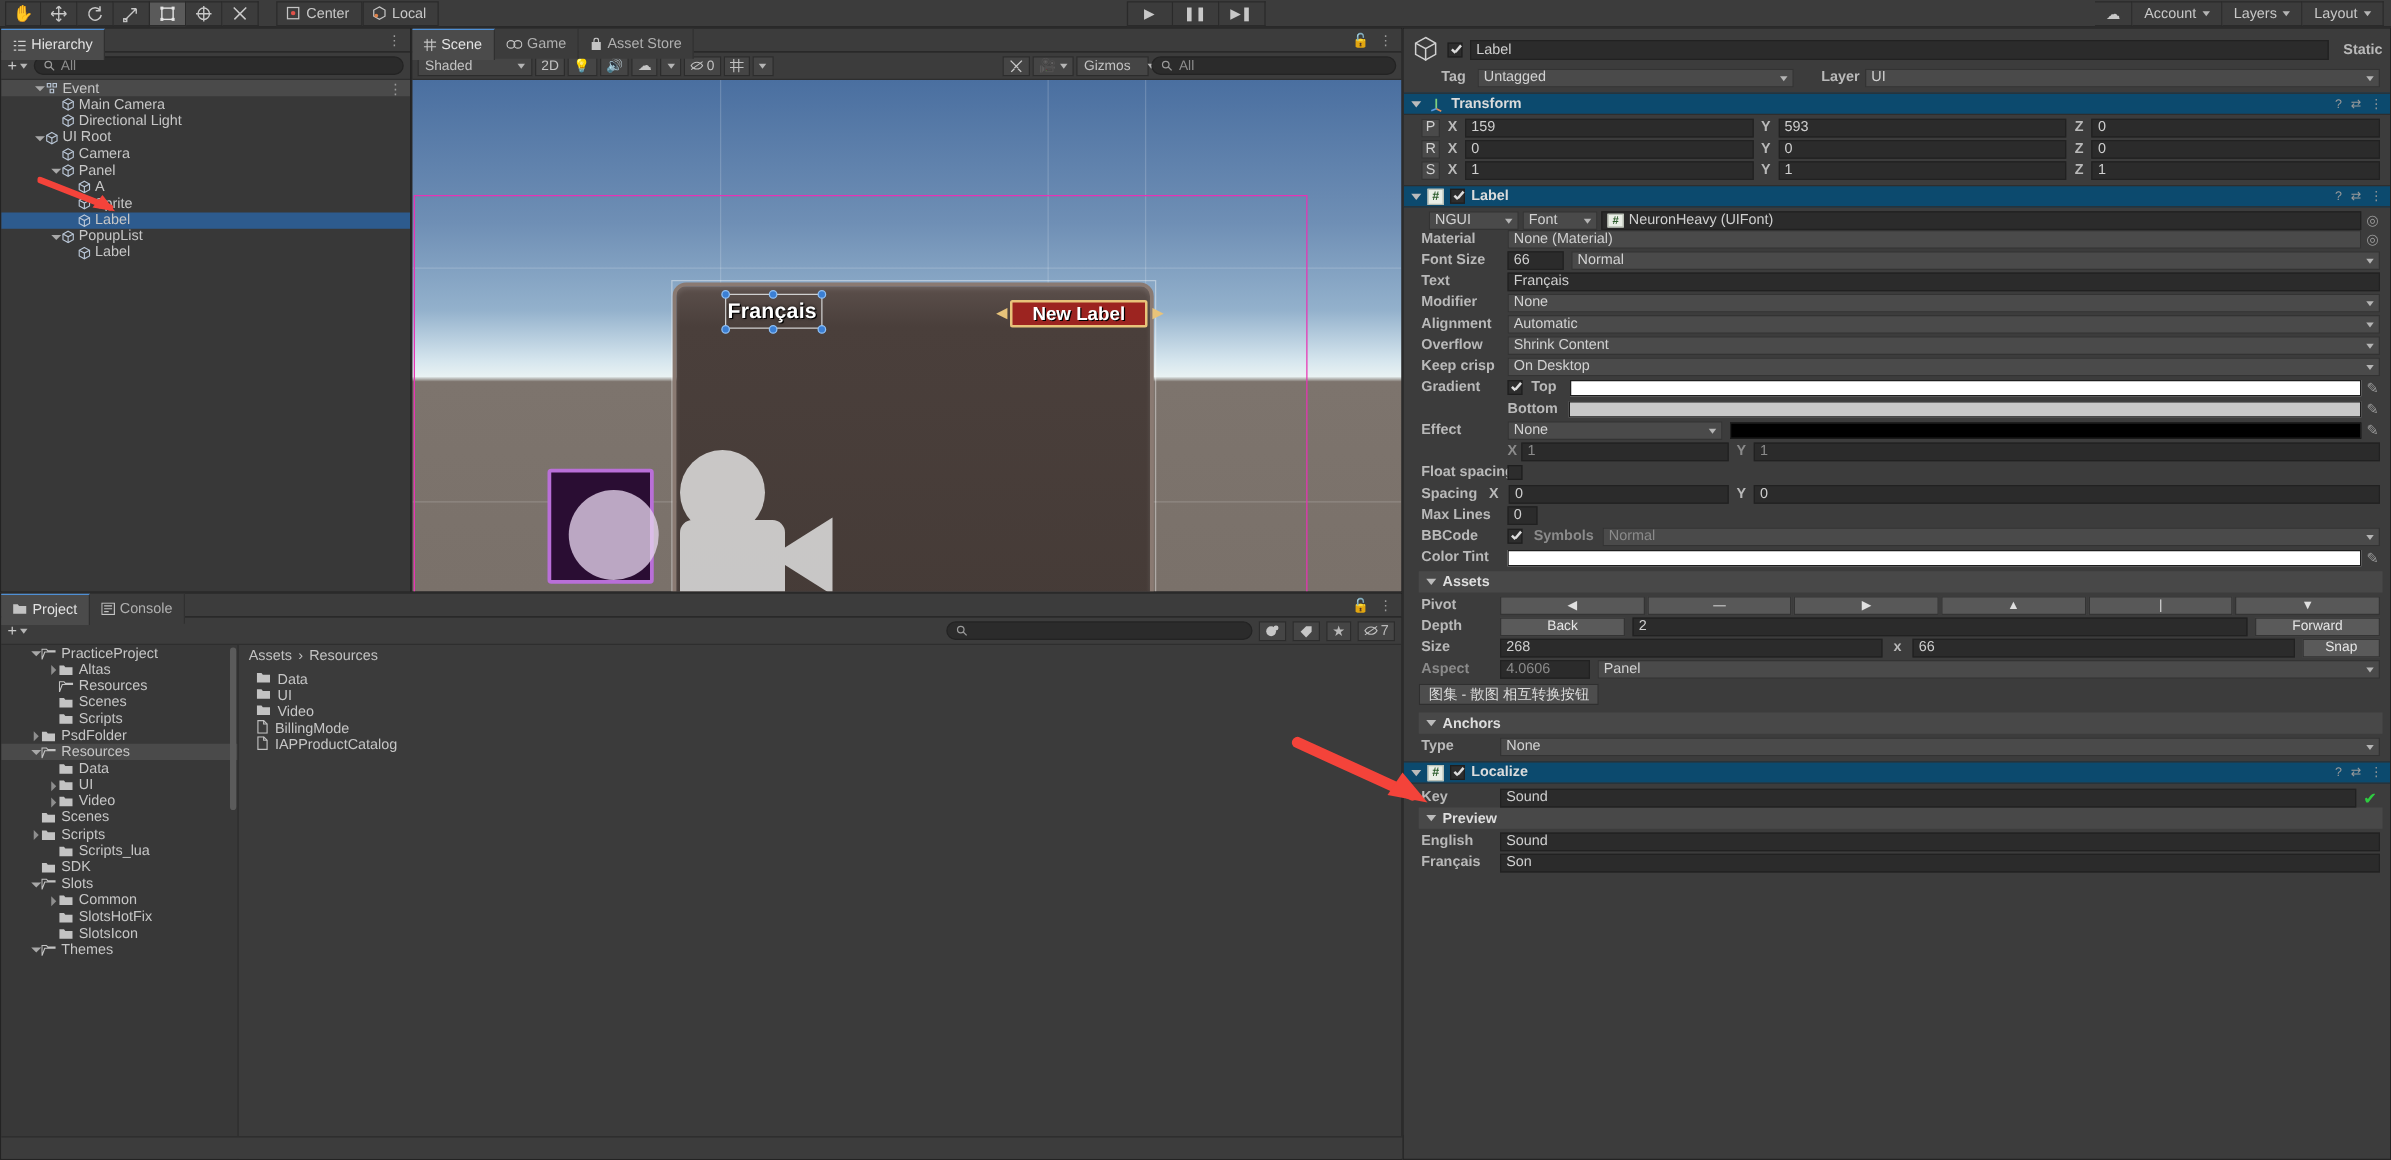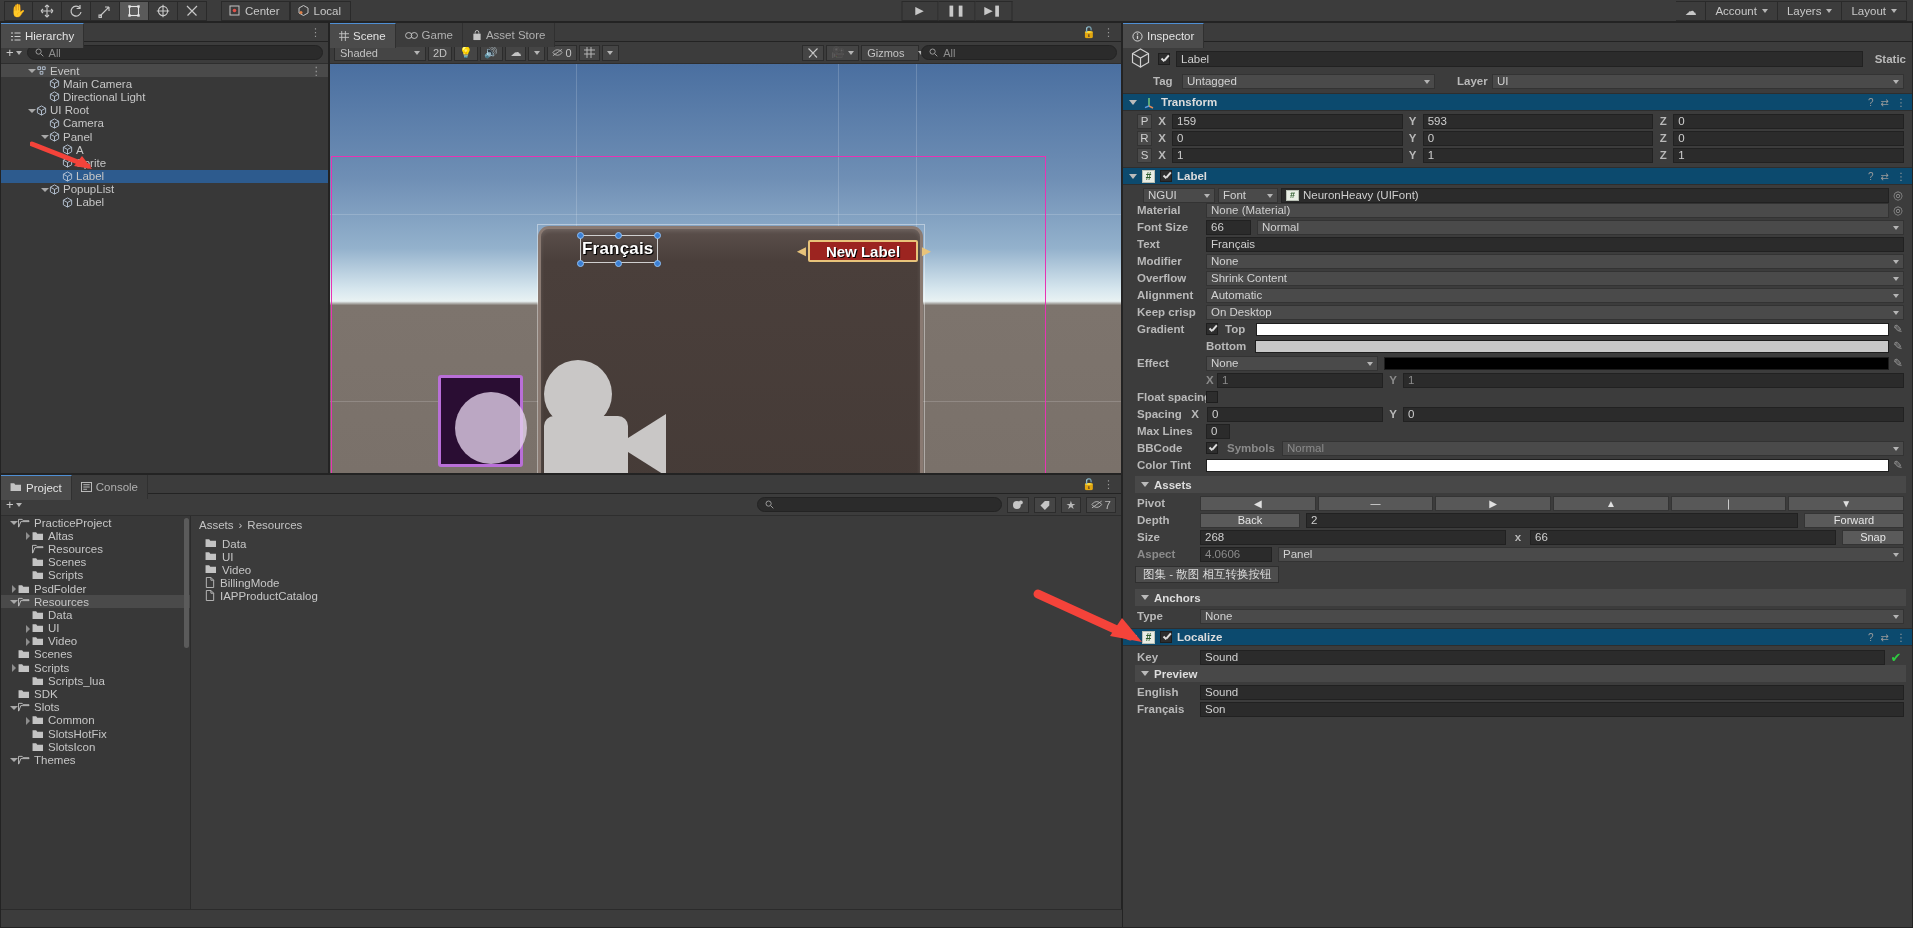--- a/index.html
+++ b/index.html
@@ -119,21 +119,21 @@
     position:absolute; background:#2a0d33; border:3px solid #b96fd8; border-radius:3px;
   }
   .sprite-circ{ position:absolute;border-radius:50%;background:rgba(228,212,236,.78);}
   .cam-icon{ position:absolute; opacity:.82;}
 
   
   #project{ left:0; top:474px; width:1122px; height:454px; }
   .proj-body{ display:flex; height:calc(100% - 41px); }
   .proj-left{ width:190px; background:#383838; border-right:1px solid #2b2b2b; position:relative; overflow:hidden;}
   .proj-right{ flex:1; background:#3b3b3b; position:relative;}
-  .prow{ height:13.2px;display:flex;align-items:center;font-size:11.5px;color:#c6c6c6;}
+  .prow{ height:13.2px;display:flex;align-items:center;font-size:11.5px;color:#c6c6c6;padding-left:15px;}
   .prow.sel{ background:#4a4a4a; }
   .fold{ width:12px;height:10px;flex:0 0 12px;margin-right:4px;}
   .breadcrumb{ height:17px; display:flex;align-items:center;gap:5px;padding:0 8px;color:#c3c3c3;font-size:11.5px;}
   .assetrow{ height:13.2px;display:flex;align-items:center;gap:5px;padding-left:14px;font-size:11.5px;color:#c6c6c6;}
   .proj-scroll{ position:absolute;right:1px;top:2px;width:5px;height:130px;background:#5b5b5b;border-radius:3px;}
 
   
   #inspector{ left:1122px; top:22px; width:791px; height:906px; background:#3c3c3c;}
   .insp-body{ height:calc(100% - 19px); overflow:hidden; background:#3c3c3c;}
   .insp-head{ display:flex;align-items:center;gap:6px;padding:5px 6px 3px 6px;background:#3c3c3c;}
@@ -757,30 +757,20 @@
                 </svg></span>
               <span>IAPProductCatalog</span>
             </div>
           </div>
       </div>
     </div>
     <div class="statusbar"></div>
   </div>
 
   <div class="panel" id="inspector">
-    <div class="panel-tabbar">
-      <div class="ptab sel">
-        <svg width="11" height="11" viewBox="0 0 11 11">
-            <circle cx="5.5" cy="5.5" r="4.6" stroke="#d6d6d6" stroke-width="1" fill="none"></circle>
-            <path d="M5.5 4.7v3.2" stroke="#d6d6d6" stroke-width="1.3"></path>
-            <circle cx="5.5" cy="3" r=".8" fill="#d6d6d6"></circle>
-          </svg>
-        <span>Inspector</span>
-      </div>
-    </div>
 
     <div class="insp-body">
 
       
       <div class="insp-head">
         <div class="insp-cube">
           <svg width="23" height="23" viewBox="0 0 23 23">
               <path d="M11.5 2l8 4.5v9l-8 4.5-8-4.5v-9z" stroke="#d0d0d0" stroke-width="1.2" fill="none"></path>
               <path d="M3.5 6.5l8 4.5 8-4.5M11.5 11v9.5" stroke="#d0d0d0" stroke-width="1.2" fill="none"></path>
             </svg>
@@ -923,30 +913,30 @@
       </div>
 
       <div class="row">
         <span class="lbl" style="width:66px">Modifier</span>
         <div class="dd" style="flex:1">
           <span>None</span>
             <span class="caret"></span>
         </div>
       </div>
       <div class="row">
+        <span class="lbl" style="width:66px">Alignment</span>
+        <div class="dd" style="flex:1">
+          <span>Automatic</span>
+            <span class="caret"></span>
+        </div>
+      </div>
+      <div class="row">
         <span class="lbl" style="width:66px">Overflow</span>
         <div class="dd" style="flex:1">
           <span>Shrink Content</span>
-            <span class="caret"></span>
-        </div>
-      </div>
-      <div class="row">
-        <span class="lbl" style="width:66px">Alignment</span>
-        <div class="dd" style="flex:1">
-          <span>Automatic</span>
             <span class="caret"></span>
         </div>
       </div>
       <div class="row">
         <span class="lbl" style="width:66px">Keep crisp</span>
         <div class="dd" style="flex:1">
           <span>On Desktop</span>
             <span class="caret"></span>
         </div>
       </div>

